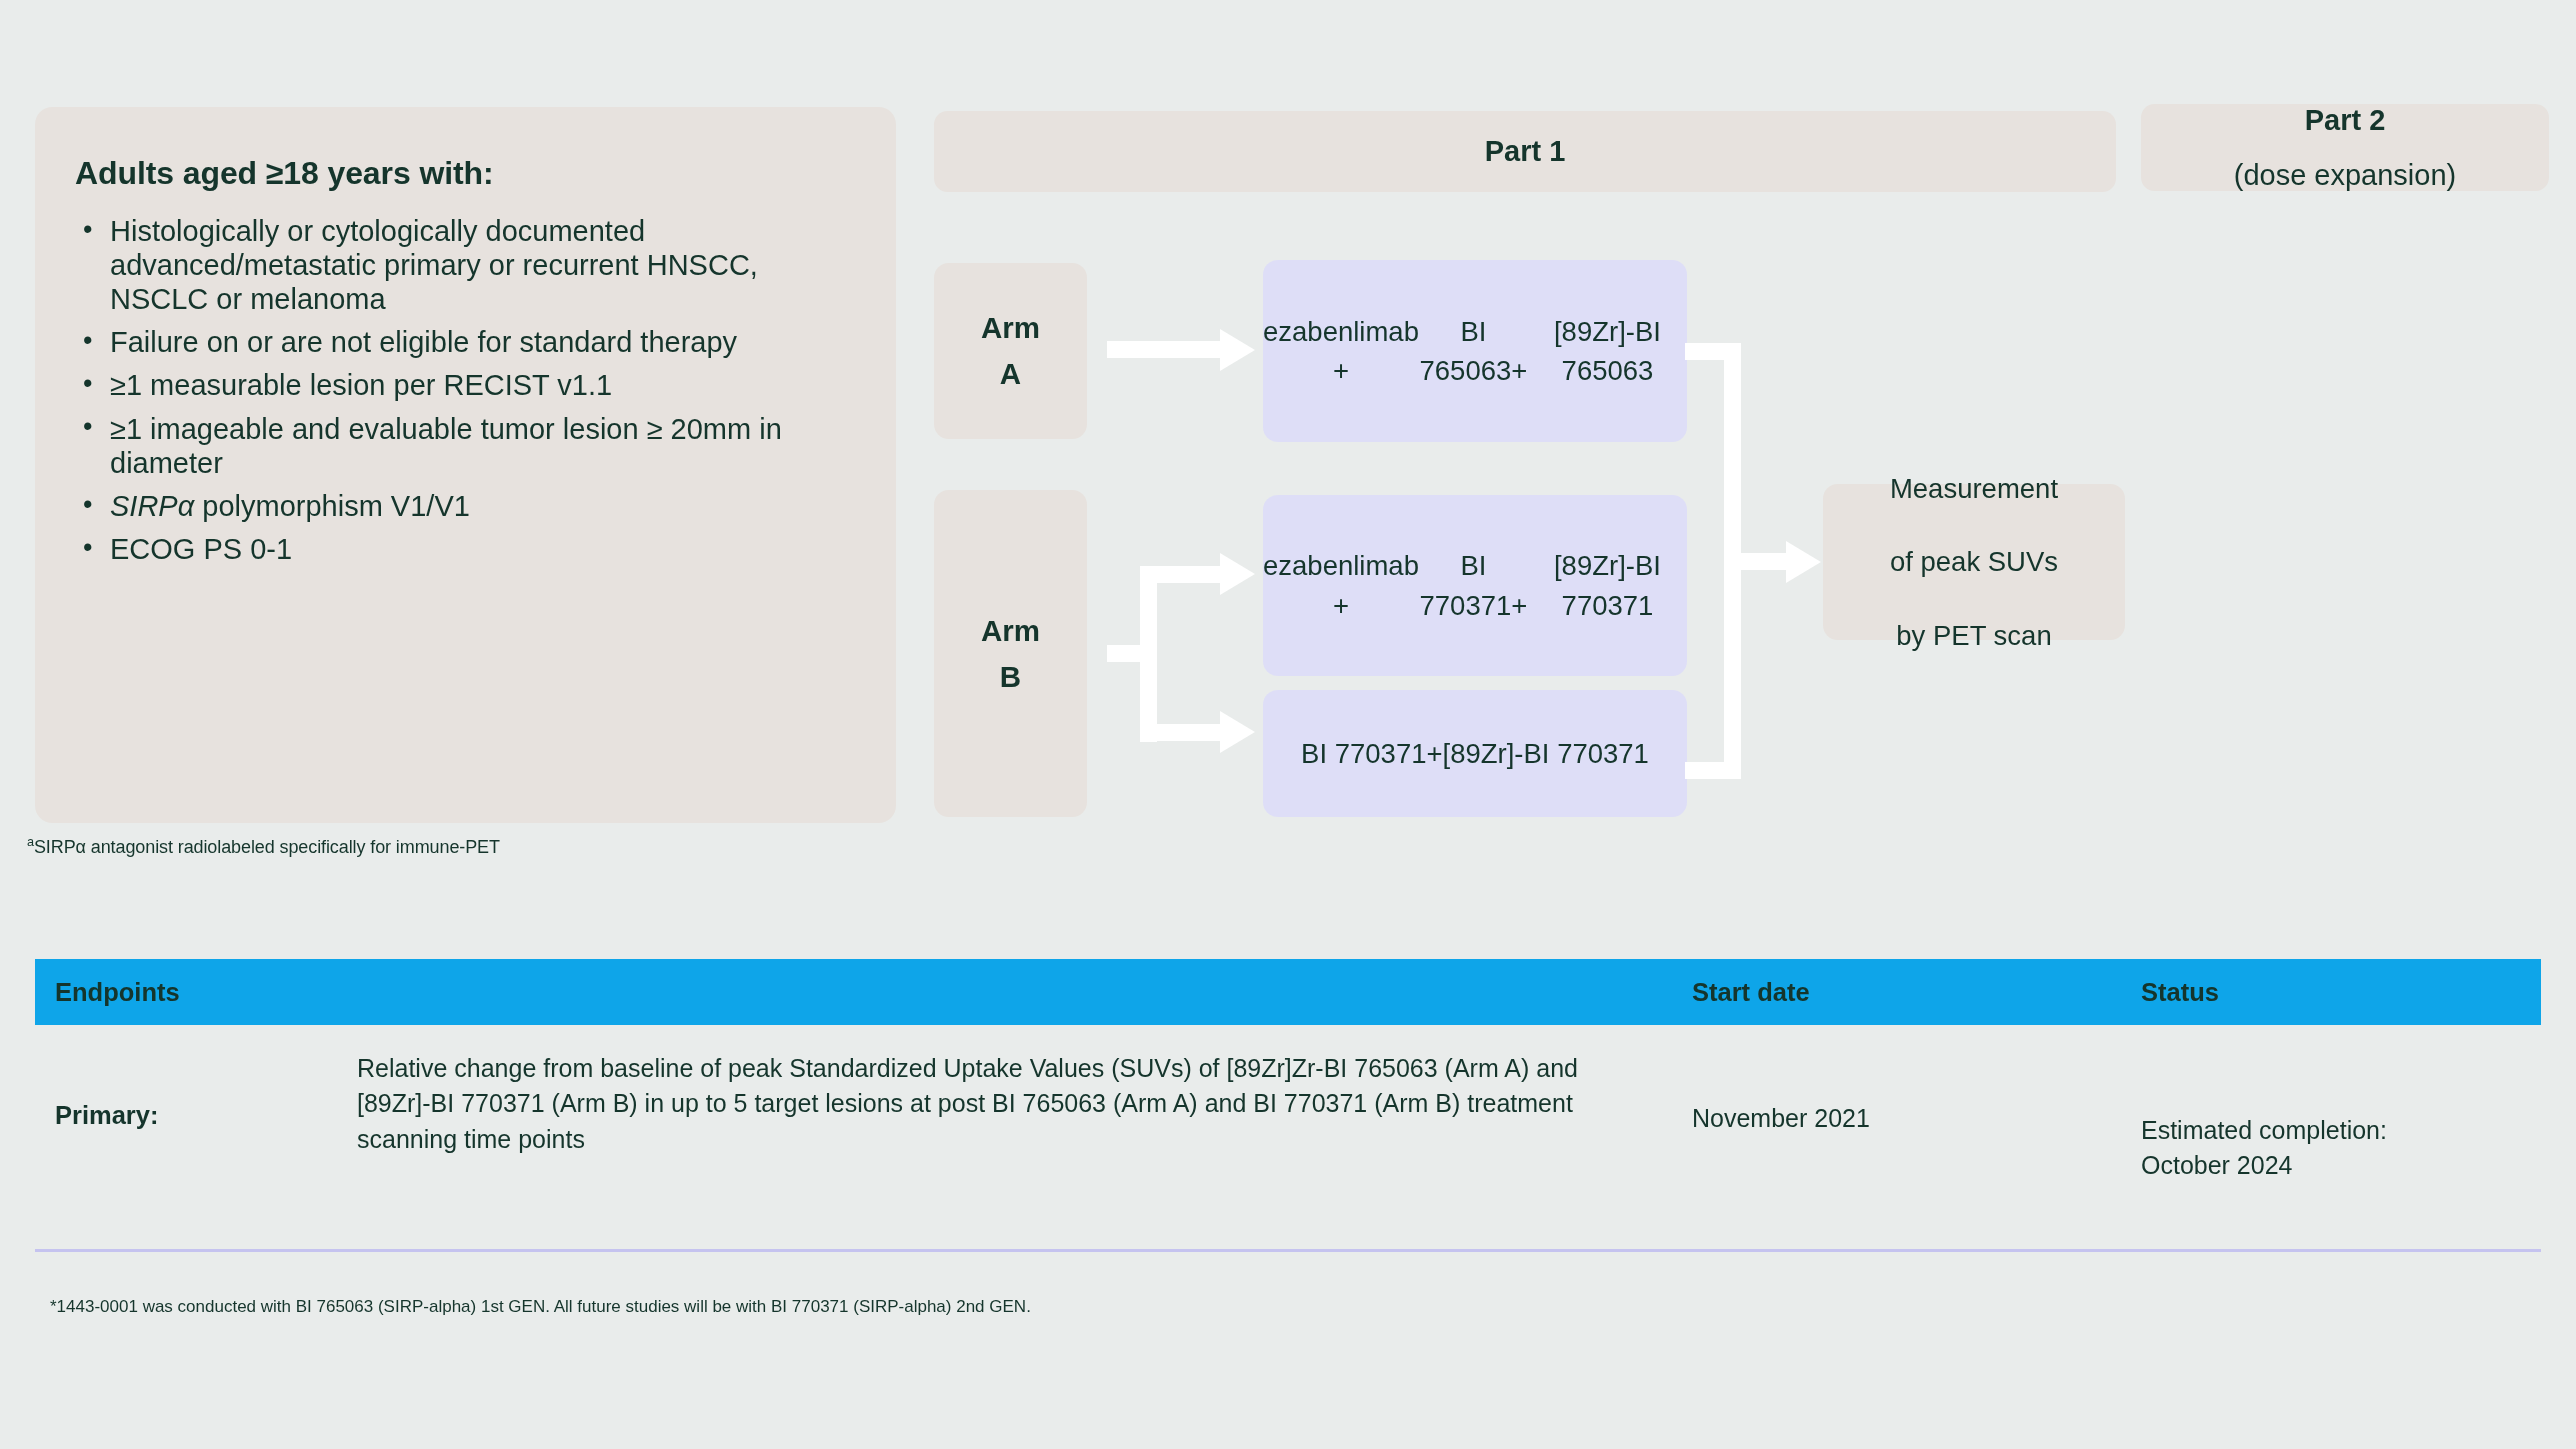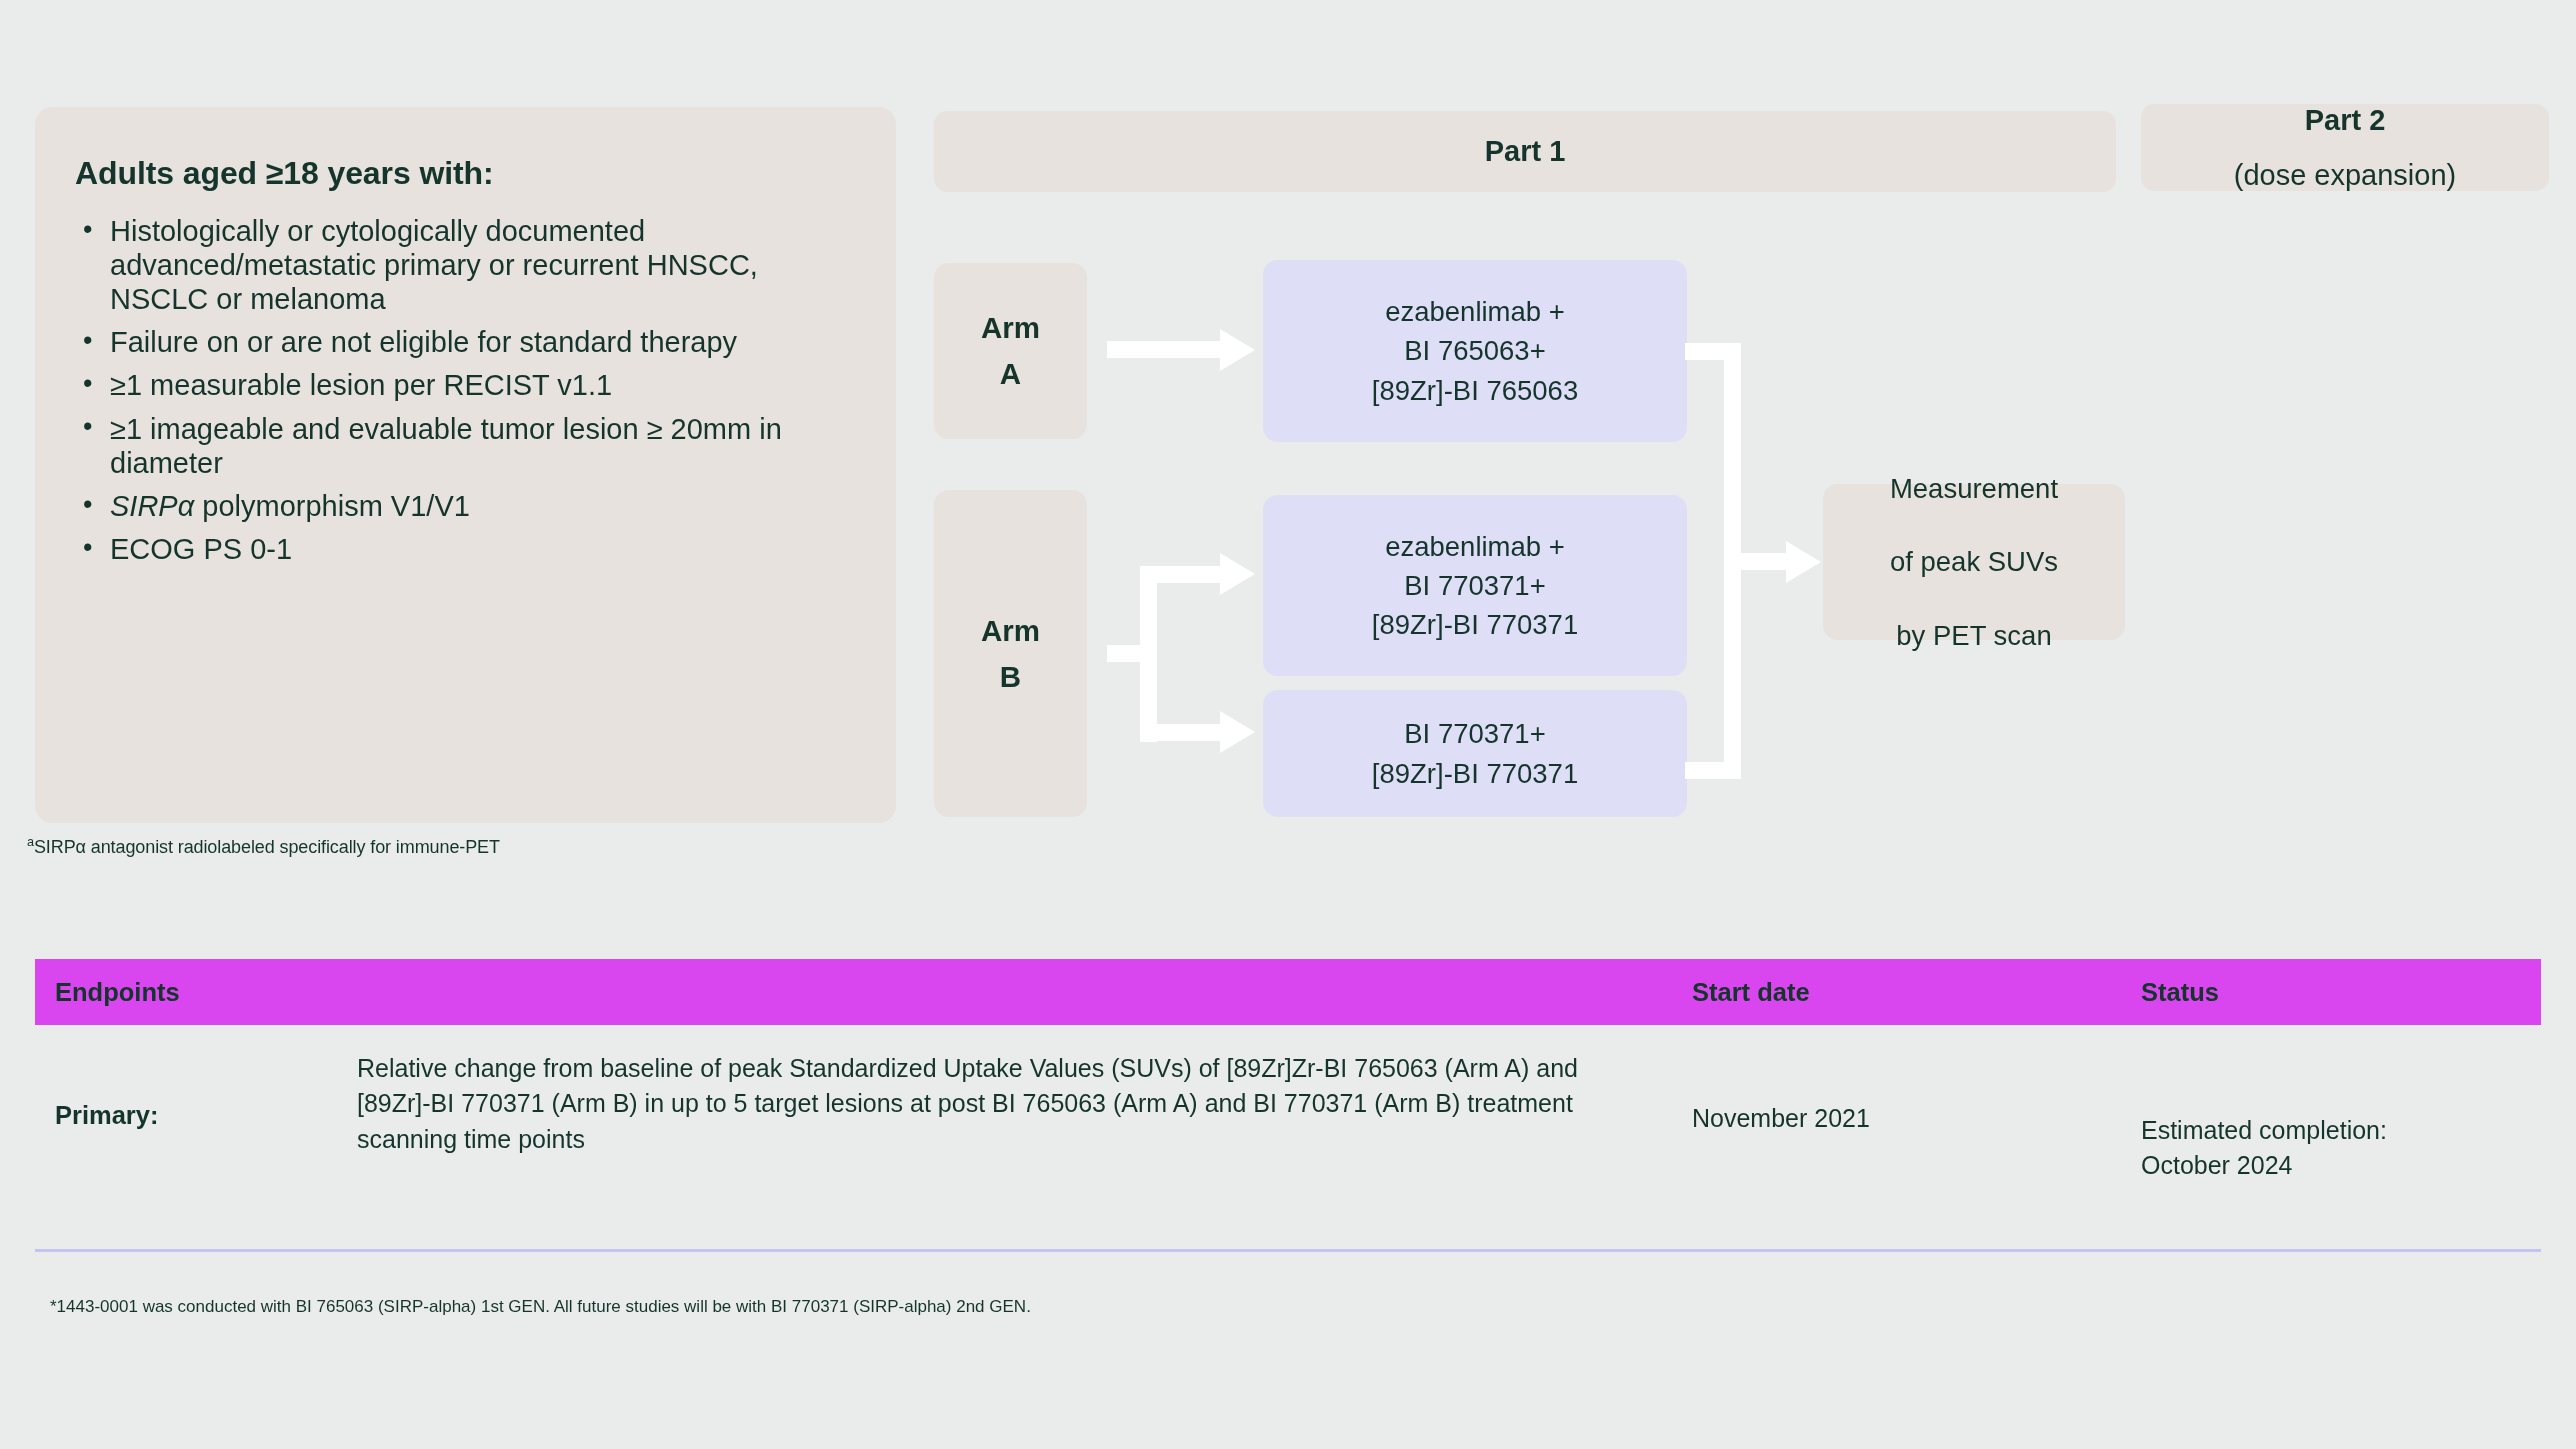--- a/index.html
+++ b/index.html
@@ -91,21 +91,21 @@
   }
   .arm-a { left: 934px; top: 263px; width: 153px; height: 176px; }
   .arm-b { left: 934px; top: 490px; width: 153px; height: 327px; }
 
   
   .tx-box {
     position: absolute;
     background: #DEDEF7;
     border-radius: 14.8px;
     display: flex;
-    flex-direction: column;
+    flex-direction: row;
     align-items: center;
     justify-content: center;
     font-size: 27.5px;
     line-height: 1.43;
     text-align: center;
   }
   .tx-a  { left: 1263px; top: 260px;  width: 424px; height: 182px; }
   .tx-b1 { left: 1263px; top: 495px;  width: 424px; height: 181px; }
   .tx-b2 { left: 1263px; top: 690px; width: 424px; height: 127px; }
 
@@ -173,21 +173,21 @@
     border-bottom: 21.5px solid transparent;
   }
 
   
   .table-wrap {
     position: absolute;
     left: 35px; top: 959px;
     width: 2506px;
   }
   .tbl-header {
-    background: #d946ef;
+    background: #0ea5e9;
     height: 66px;
     display: flex;
     align-items: center;
     font-size: 25.5px;
     font-weight: bold;
   }
   .tbl-row {
     display: flex;
     align-items: flex-start;
     padding-top: 25.5px;

